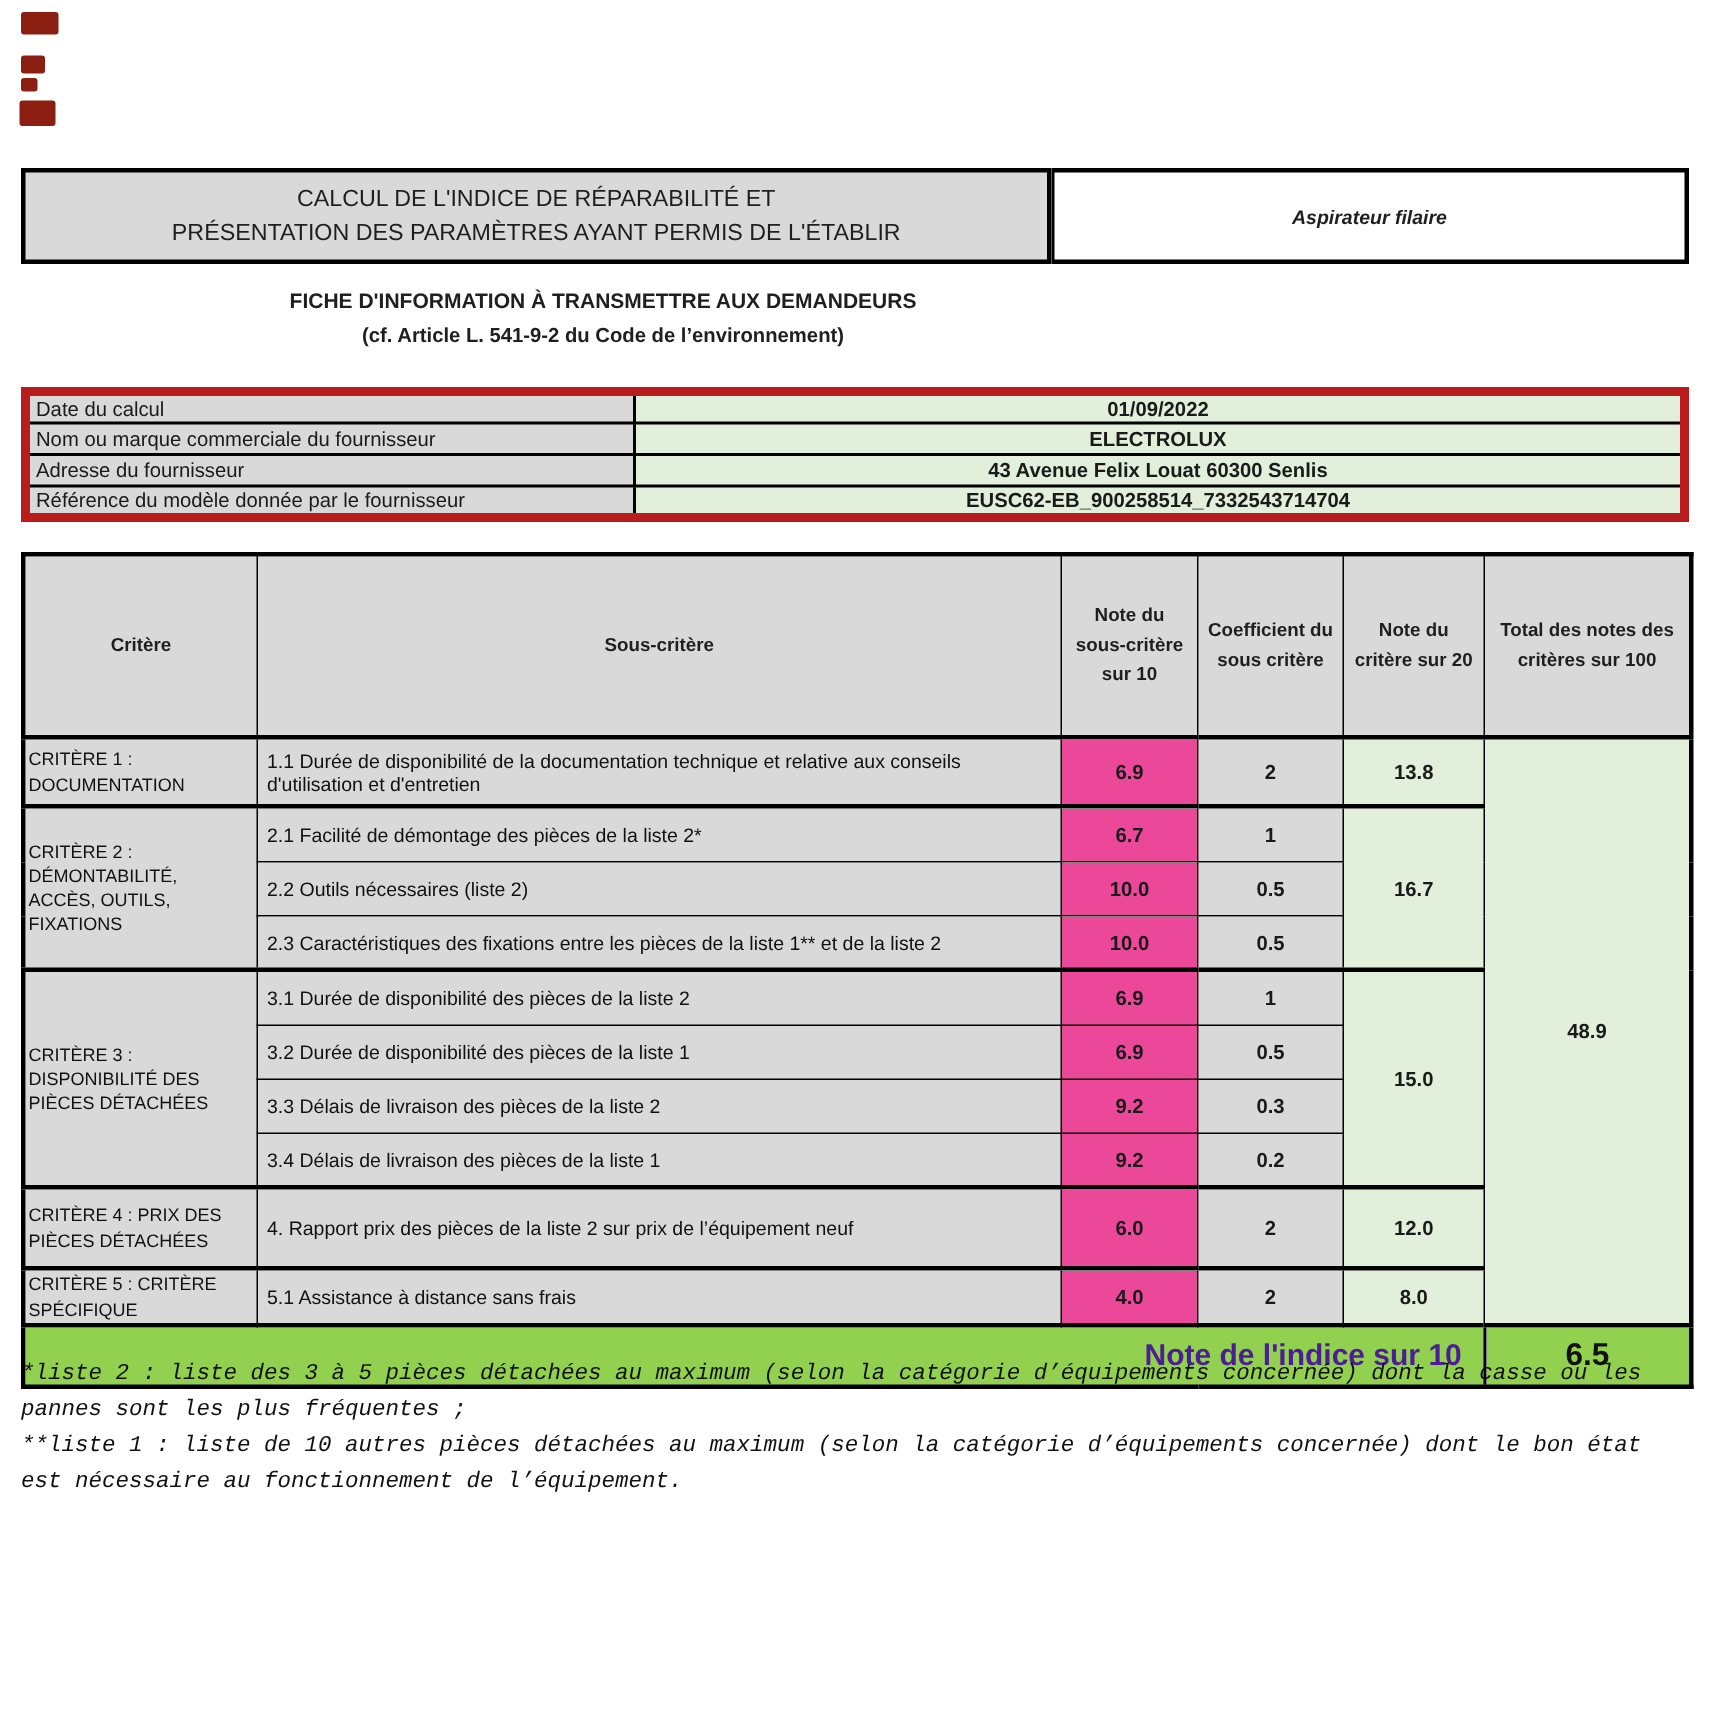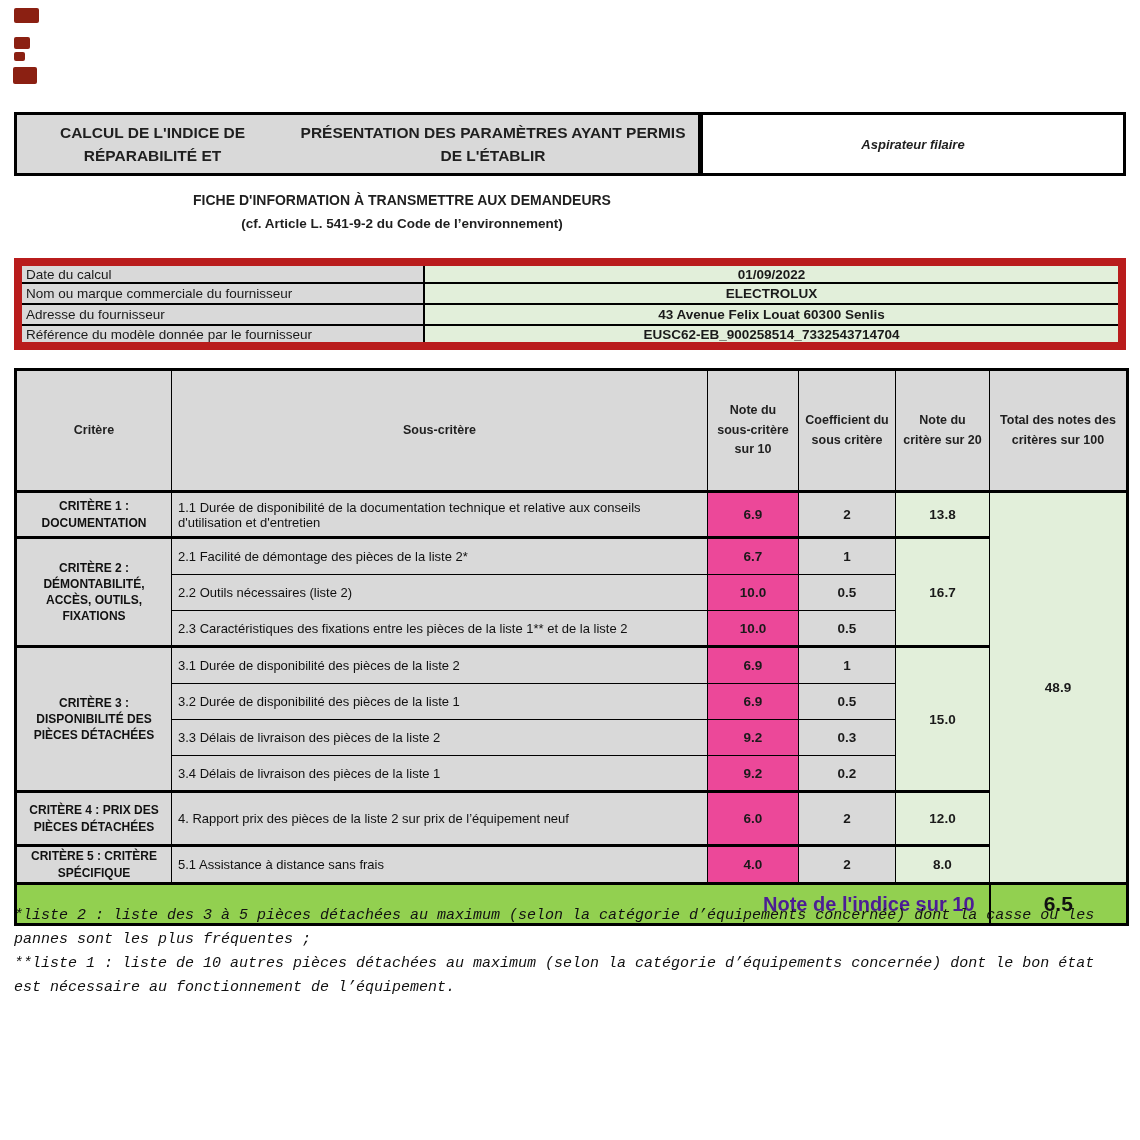--- a/index.html
+++ b/index.html
@@ -14,53 +14,53 @@
   .mark { position:absolute; background:#8b2012; border-radius:2px; }
   .m1 { left:14px; top:8px;  width:25px; height:15px; }
   .m2 { left:14px; top:37px; width:16px; height:12px; }
   .m3 { left:14px; top:52px; width:11px; height:9px; }
   .m4 { left:13px; top:67px; width:24px; height:17px; }
 
   
   .hdr { position:absolute; left:14px; top:112px; width:1112px; height:64px; display:flex; }
   .hdr-left {
     width:687px; height:100%; background:#d9d9d9; border:3px solid #000;
-    display:flex; flex-direction:row; justify-content:center; align-items:center;
-    font-weight:bold; font-size:15.5px; line-height:23px; text-align:center; color:#1f1f1f;
+    display:flex; flex-direction:column; justify-content:center; align-items:center;
+    font-weight:normal; font-size:15.5px; line-height:23px; text-align:center; color:#1f1f1f;
   }
   .hdr-right {
     width:425px; height:100%; background:#ffffff; border:3px solid #000; border-left-width:2px;
     display:flex; justify-content:center; align-items:center;
     font-weight:bold; font-style:italic; font-size:13px; color:#1f1f1f;
   }
 
   
   .subtitle { position:absolute; left:2px; top:192px; width:800px; text-align:center; }
   .subtitle .s1 { font-weight:bold; font-size:14px; color:#1f1f1f; }
   .subtitle .s2 { font-weight:bold; font-size:13.5px; margin-top:8px; color:#1f1f1f; }
 
   
   .info { position:absolute; left:14px; top:258px; width:1112px; border-collapse:collapse; table-layout:fixed; }
   .info td { border:2px solid #000; height:21px; font-size:13.5px; padding:0 4px; }
-  .info { border:8px solid #b91c1c; }
+  .info { border:6px solid #b91c1c; }
   .info .lab { width:406px; background:#d9d9d9; text-align:left; }
   .info .val { background:#e2efda; text-align:center; font-weight:600; }
 
   
   .main { position:absolute; left:14px; top:368px; width:1112px; border-collapse:collapse; table-layout:fixed; border:3px solid #000; }
   .main th, .main td { border:1.5px solid #000; overflow:hidden; }
   .main th {
     background:#d9d9d9; font-weight:bold; font-size:12.5px; line-height:1.55;
     text-align:center; vertical-align:middle; height:122px; padding:2px 4px;
     border-bottom:3px solid #000; color:#1f1f1f;
   }
   .c1{width:156px;} .c2{width:536px;} .c3{width:91px;} .c4{width:97px;} .c5{width:94px;} .c6{width:138px;}
   td.crit {
-    background:#d9d9d9; font-weight:bold; font-size:12px; line-height:1.35;
-    text-align:center; vertical-align:middle; white-space:pre-line; padding:1px 2px; color:#111;
+    background:#d9d9d9; font-weight:normal; font-size:12px; line-height:1.35;
+    vertical-align:middle; white-space:pre-line; padding:1px 2px; color:#111;
   }
   td.sub { background:#d9d9d9; font-size:13px; text-align:left; vertical-align:middle; padding:2px 6px; color:#111; }
   td.n10 { background:#ec4899; font-weight:bold; font-size:13.5px; text-align:center; vertical-align:middle; }
   td.coef{ background:#d9d9d9; font-weight:bold; font-size:13.5px; text-align:center; vertical-align:middle; }
   td.n20 { background:#e2efda; font-weight:bold; font-size:13.5px; text-align:center; vertical-align:middle; }
   td.tot { background:#e2efda; font-weight:bold; font-size:13.5px; text-align:center; vertical-align:middle; border-bottom:3px solid #000; }
   tr.gstart td { border-top:3px solid #000; }
   tr.r1 td{height:46px;} tr.r2 td{height:37px;} tr.r3 td{height:36px;} tr.r4 td{height:36px;}
   tr.r5 td{height:37px;} tr.r6 td{height:36px;} tr.r7 td{height:36px;} tr.r8 td{height:36px;}
   tr.r9 td{height:54px;} tr.r10 td{height:38px;}

